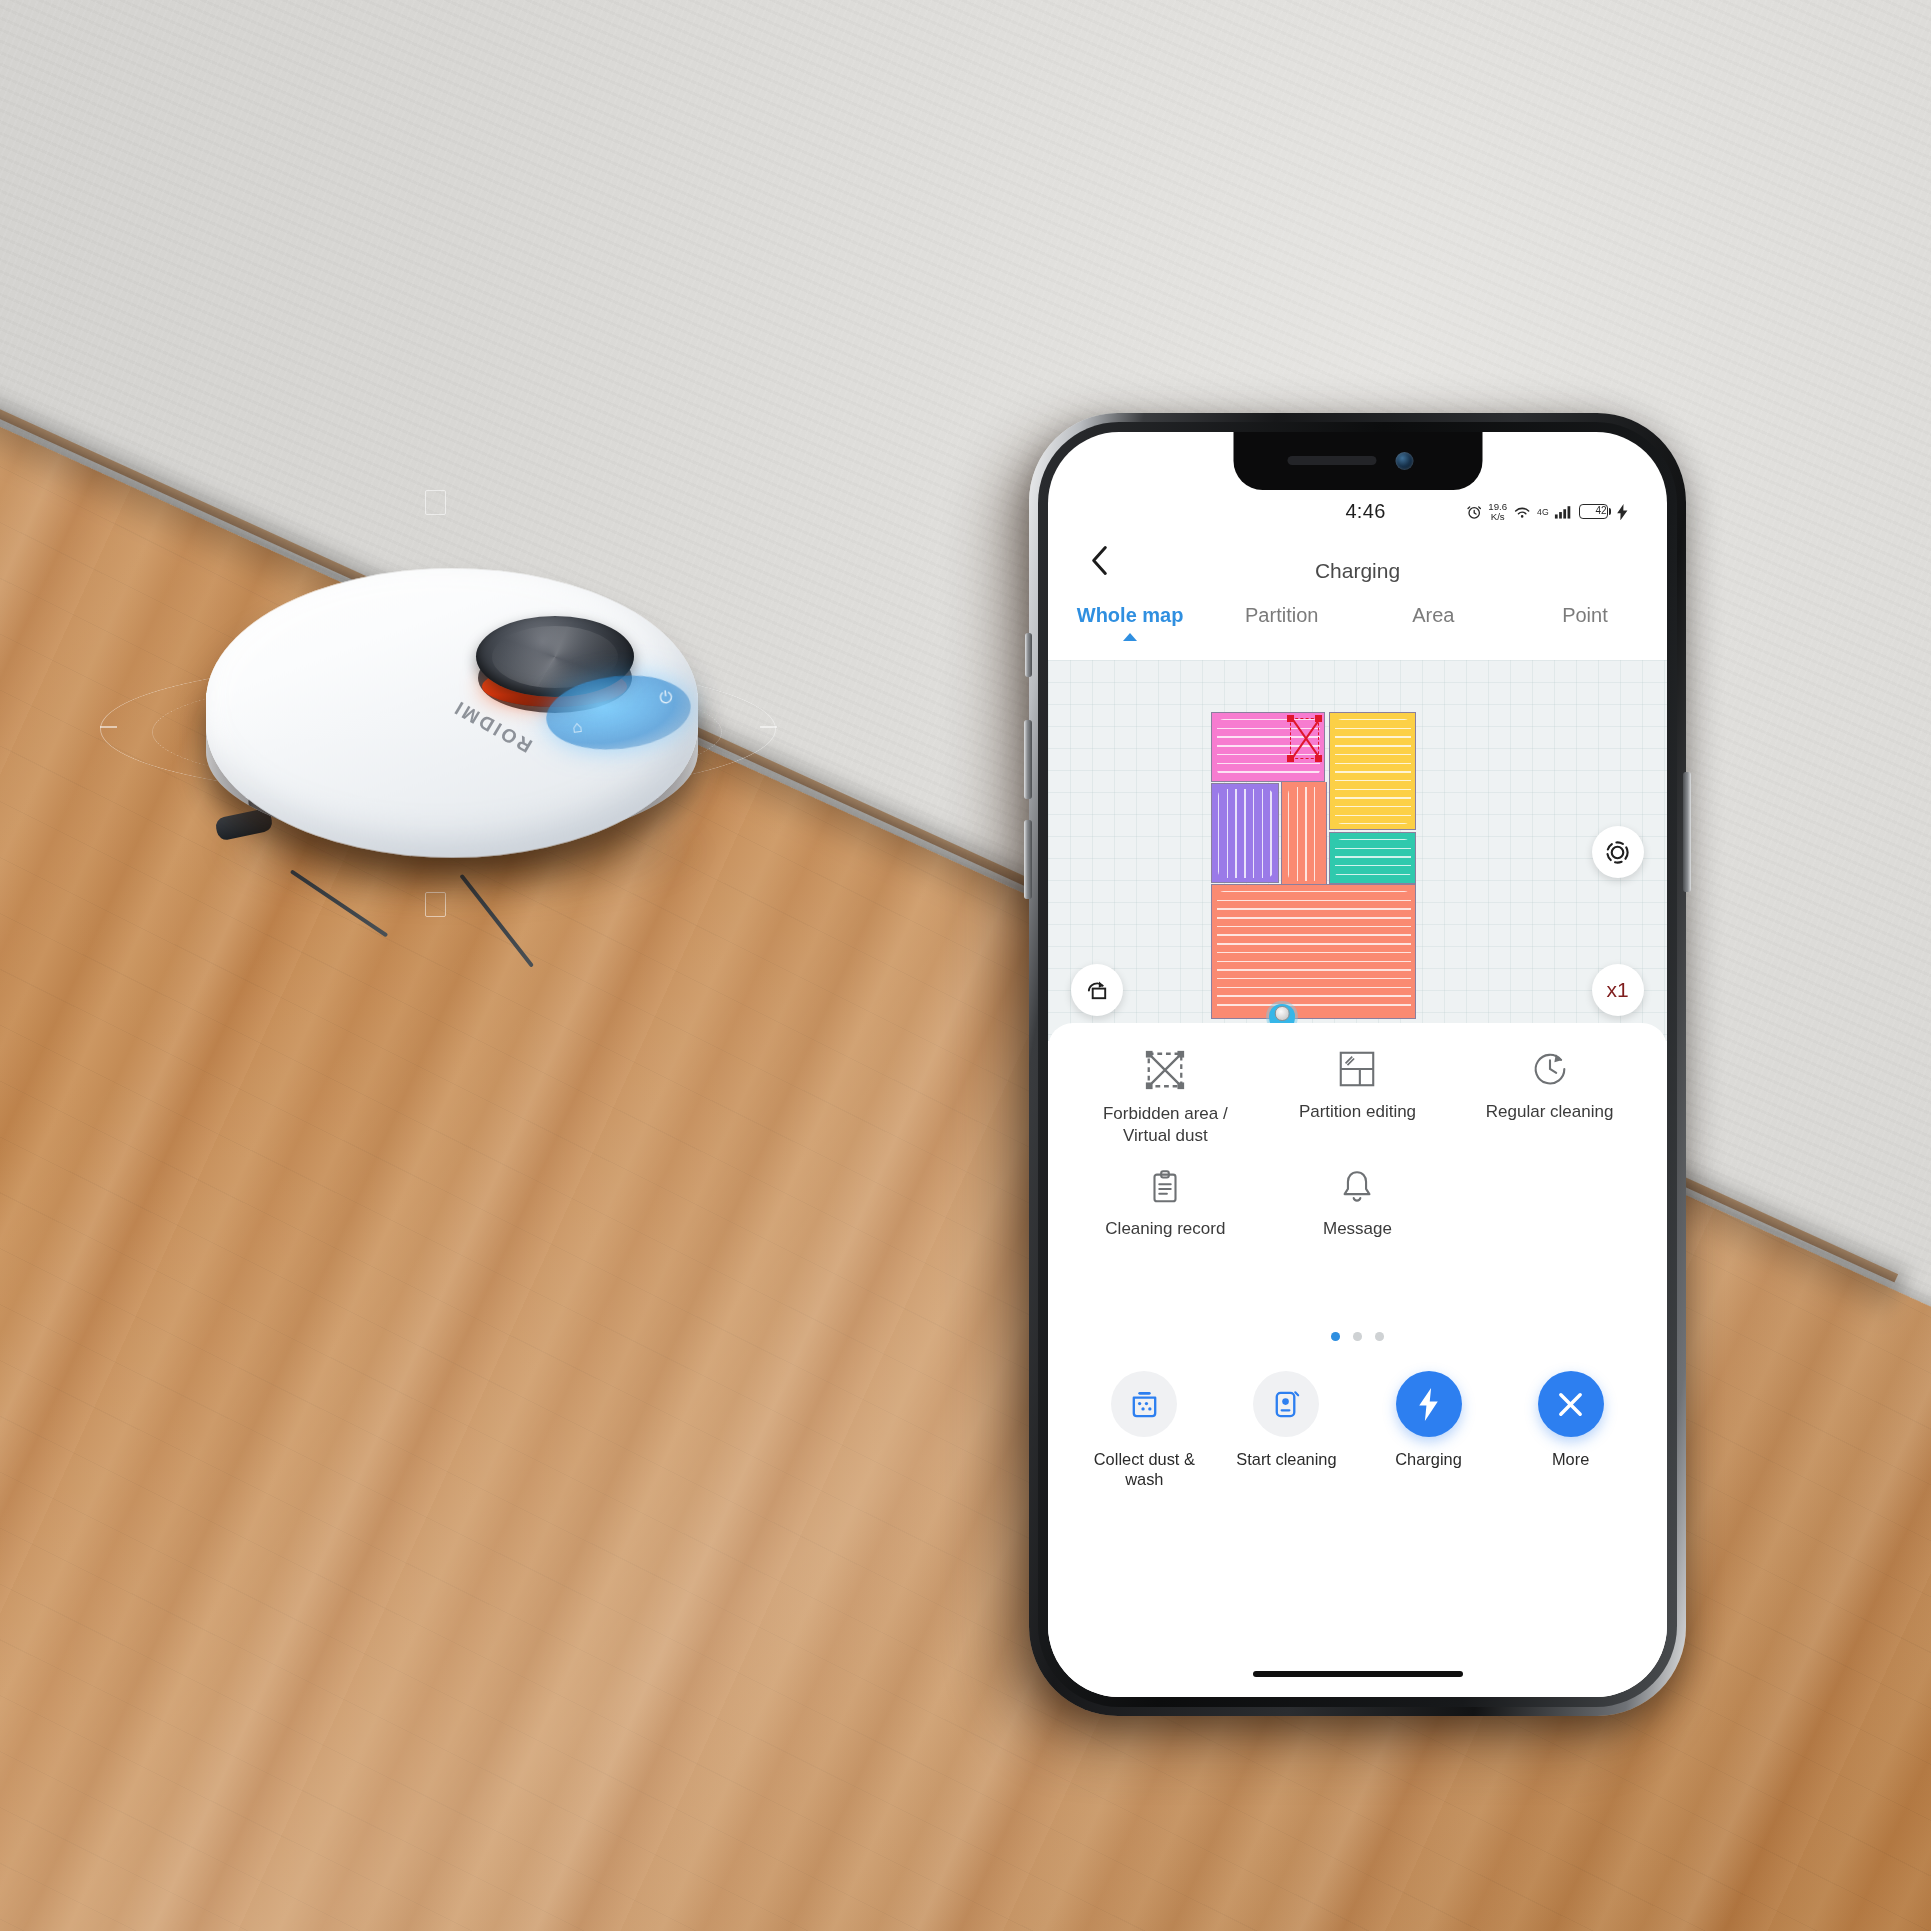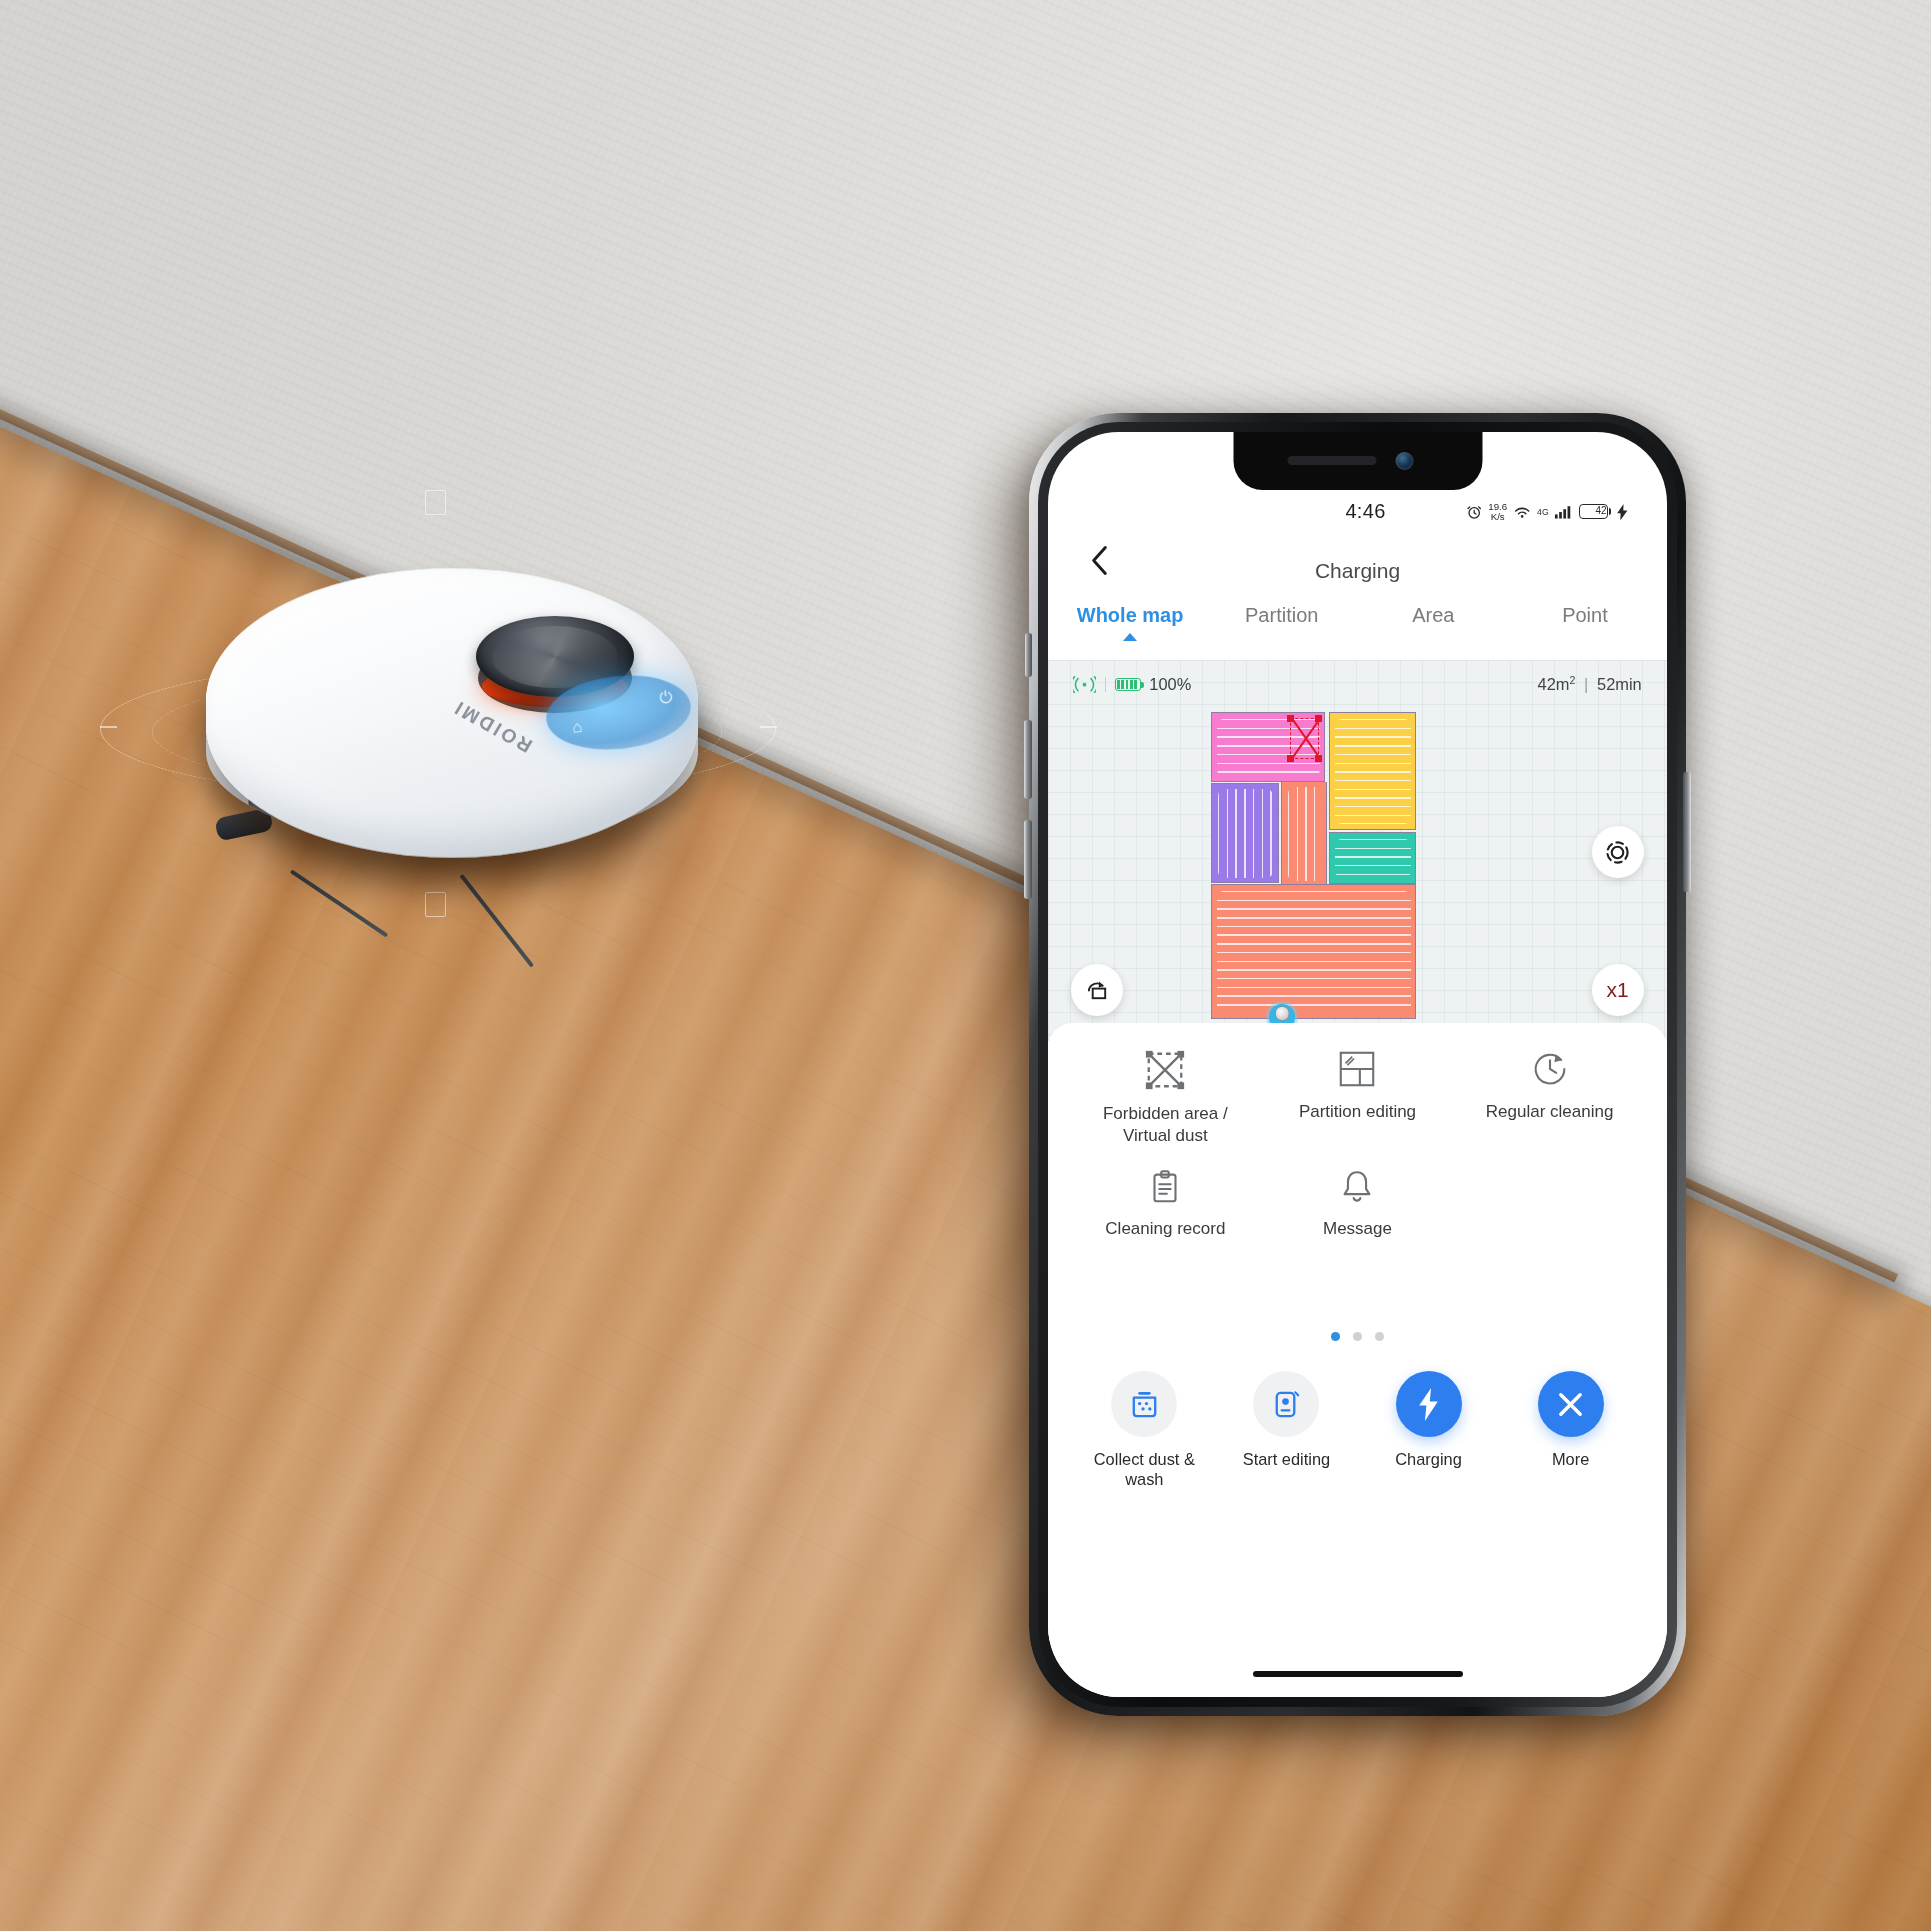--- a/index.html
+++ b/index.html
@@ -514,39 +514,20 @@
         <span class="caret"></span>
       </div>
       <div class="tab">Partition</div>
       <div class="tab">Area</div>
       <div class="tab">Point</div>
     </div>
 
     <div class="map-panel">
       <div class="map-grid"></div>
 
-      <div class="map-info">
-        <div class="left">
-          <svg width="23" height="17.4" viewBox="0 0 26 18">
-            <path d="M5.6 2.2a9.6 9.6 0 0 0 0 13.6M1.6 0a14.4 14.4 0 0 0 0 18" fill="none" stroke="#2dbd73" stroke-width="1.8" stroke-linecap="round"></path>
-            <path d="M20.4 2.2a9.6 9.6 0 0 1 0 13.6M24.4 0a14.4 14.4 0 0 1 0 18" fill="none" stroke="#2dbd73" stroke-width="1.8" stroke-linecap="round"></path>
-            <circle cx="13" cy="9" r="2.1" fill="#2dbd73"></circle>
-          </svg>
-          <div class="divider-v"></div>
-          <div class="batt-green">
-              <i></i>
-            </div>
-          <span>100%</span>
-        </div>
-        <div class="right">
-          <span><span>42m</span><sup style="font-size:10.6px">2</sup></span>
-          <span style="color:#9aa0a3">|</span>
-          <span>52min</span>
-        </div>
-      </div>
 
       <div class="rooms">
 
         <div class="room" style="left:0; top:0; width:114px; height:70px; background:#f77cd0;">
           <div class="path-h"></div>
         </div>
 
         <div class="room" style="left:118px; top:0; width:87px; height:118px; background:#fcd046;">
           <div class="path-h"></div>
         </div>
@@ -677,21 +658,21 @@
 
         <div class="action">
           <div class="circle light">
             <svg width="35" height="35" viewBox="0 0 36 36">
               <rect x="8" y="6" width="18" height="24" rx="4" fill="none" stroke="#2d7ff0" stroke-width="2.4"></rect>
               <circle cx="17" cy="15" r="3.4" fill="#2d7ff0"></circle>
               <path d="M13 24h8" stroke="#2d7ff0" stroke-width="2.2" stroke-linecap="round"></path>
               <path d="M27 5.5l3 3" stroke="#2d7ff0" stroke-width="2.2" stroke-linecap="round"></path>
             </svg>
           </div>
-          <span class="label">Start editing</span>
+          <span class="label">Start cleaning</span>
         </div>
 
         <div class="action">
           <div class="circle solid">
             <svg width="29" height="33" viewBox="0 0 22 32">
               <path d="M13.5 0 2 17h7l-1.5 15L20 13h-7.8z" fill="#ffffff"></path>
             </svg>
           </div>
           <span class="label">Charging</span>
         </div>

